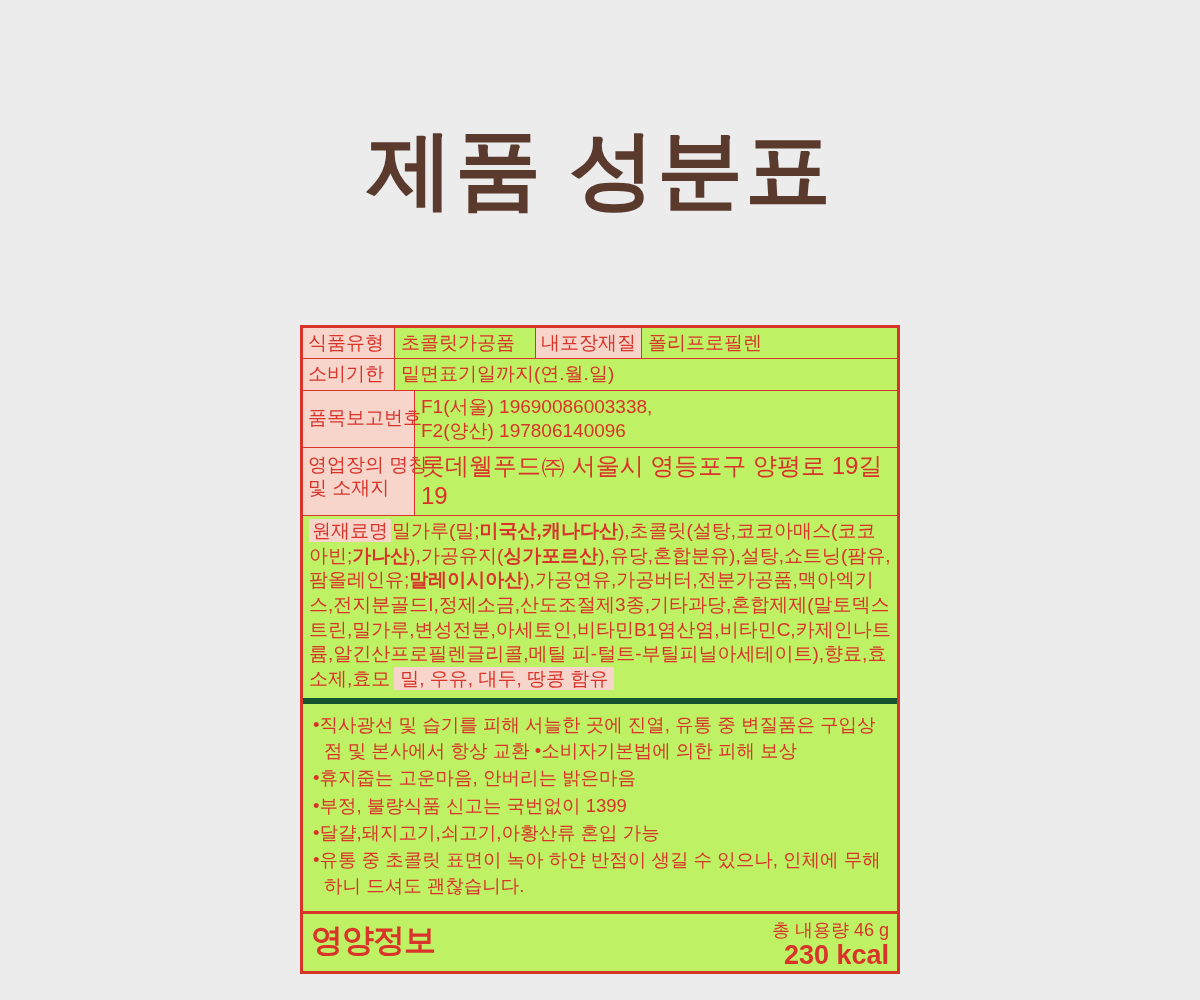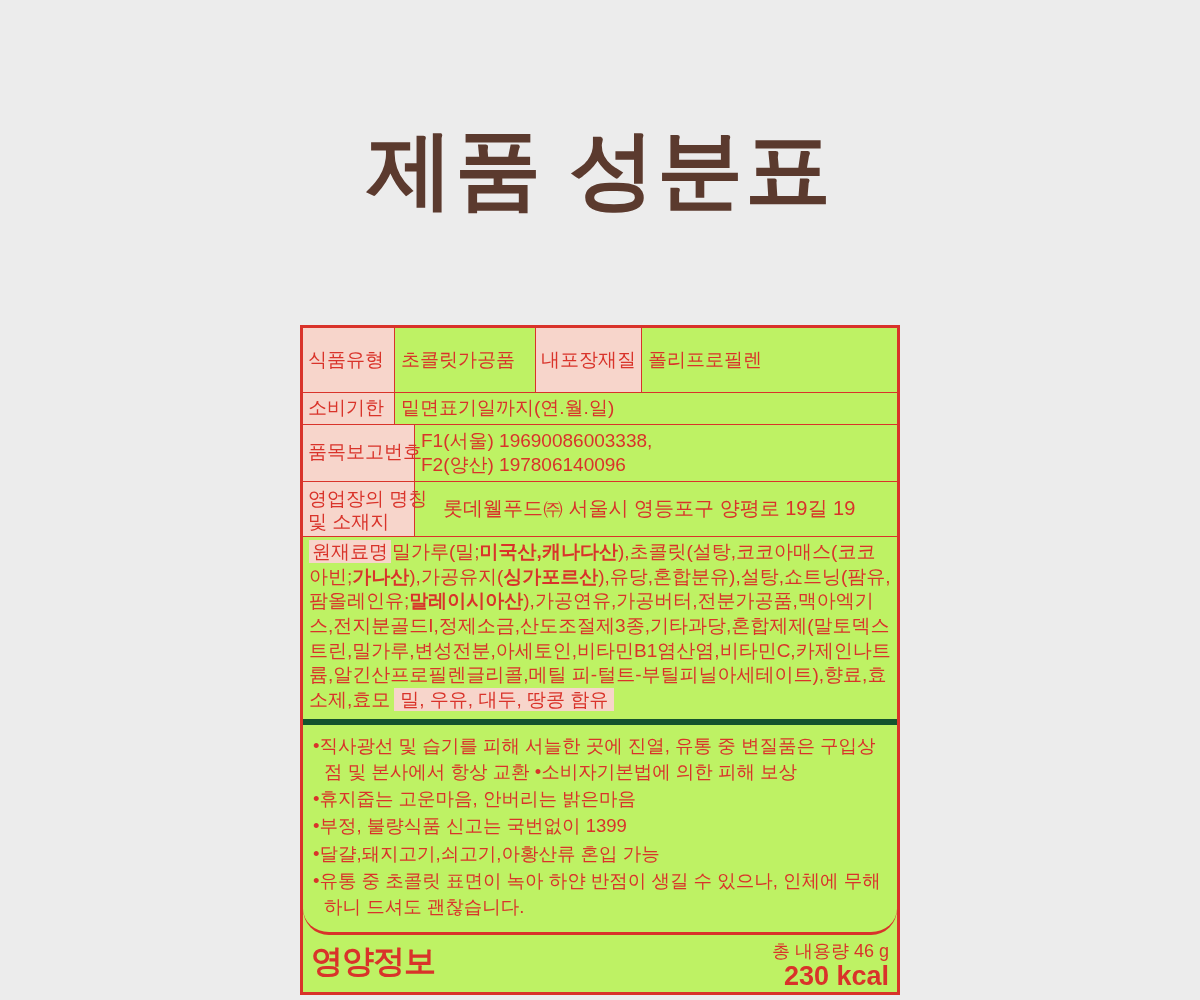--- a/index.html
+++ b/index.html
@@ -68,21 +68,21 @@
     display: block;
     line-height: 1.26;
     padding-top: 4px;
     padding-bottom: 4px;
   }
   .key-w1 { width: 92px; }
   .key-w2 { width: 112px; }
   .key-two { display: block; line-height: 1.22; padding-top: 5px; }
   .mid-key {
     background: #f7d5cb;
-    padding: 20px 5px;
+    padding: 3px 5px;
     border-left: 1.5px solid #d9332a;
     border-right: 1.5px solid #d9332a;
     white-space: nowrap;
     display: flex;
     align-items: center;
   }
 
   
   #ingredients {
     padding: 3px 6px 6px 6px;
@@ -101,21 +101,20 @@
     padding: 1px 6px;
     margin-left: 4px;
   }
 
   
   #notes {
     padding: 8px 8px 10px 10px;
     border-bottom: 3px solid #d9332a;
     line-height: 1.42;
     font-size: 18.5px;
-    border-radius: 26px;
   }
   #notes .note {
     display: block;
     text-indent: -11px;
     padding-left: 11px;
     margin-bottom: 1px;
   }
 
   
   #nutrition {
@@ -180,21 +179,21 @@
         <div>F1(서울) 19690086003338,</div>
         <div>F2(양산) 197806140096</div>
       </div>
     </div>
 
     <div class="row">
       <div class="cell-key key-w2 key-two">
         <div>영업장의 명칭</div>
         <div>및 소재지</div>
       </div>
-      <div class="cell-val" style="font-size:20px;margin-left:22px;">롯데웰푸드㈜ 서울시 영등포구 양평로 19길 19</div>
+      <div class="cell-val" style="font-size:24px;">롯데웰푸드㈜ 서울시 영등포구 양평로 19길 19</div>
     </div>
 
     <div id="ingredients">
       <span class="ing-key">원재료명</span><span id="ing-text"><span>밀가루(밀;</span><b>미국산,캐나다산</b><span>),초콜릿(설탕,코코아매스(코코아빈;</span><b>가나산</b><span>),가공유지(</span><b>싱가포르산</b><span>),유당,혼합분유),설탕,쇼트닝(팜유,팜올레인유;</span><b>말레이시아산</b><span>),가공연유,가공버터,전분가공품,맥아엑기스,전지분골드I,정제소금,산도조절제3종,기타과당,혼합제제(말토덱스트린,밀가루,변성전분,아세토인,비타민B1염산염,비타민C,카제인나트륨,알긴산프로필렌글리콜,메틸 피-털트-부틸피닐아세테이트),향료,효소제,효모</span></span><span class="allergen">밀, 우유, 대두, 땅콩 함유</span>
     </div>
 
     <div id="notes">
       <span class="note">•직사광선 및 습기를 피해 서늘한 곳에 진열, 유통 중 변질품은 구입상점 및 본사에서 항상 교환 •소비자기본법에 의한 피해 보상</span>
       <span class="note">•휴지줍는 고운마음, 안버리는 밝은마음</span>
       <span class="note">•부정, 불량식품 신고는 국번없이 1399</span>

